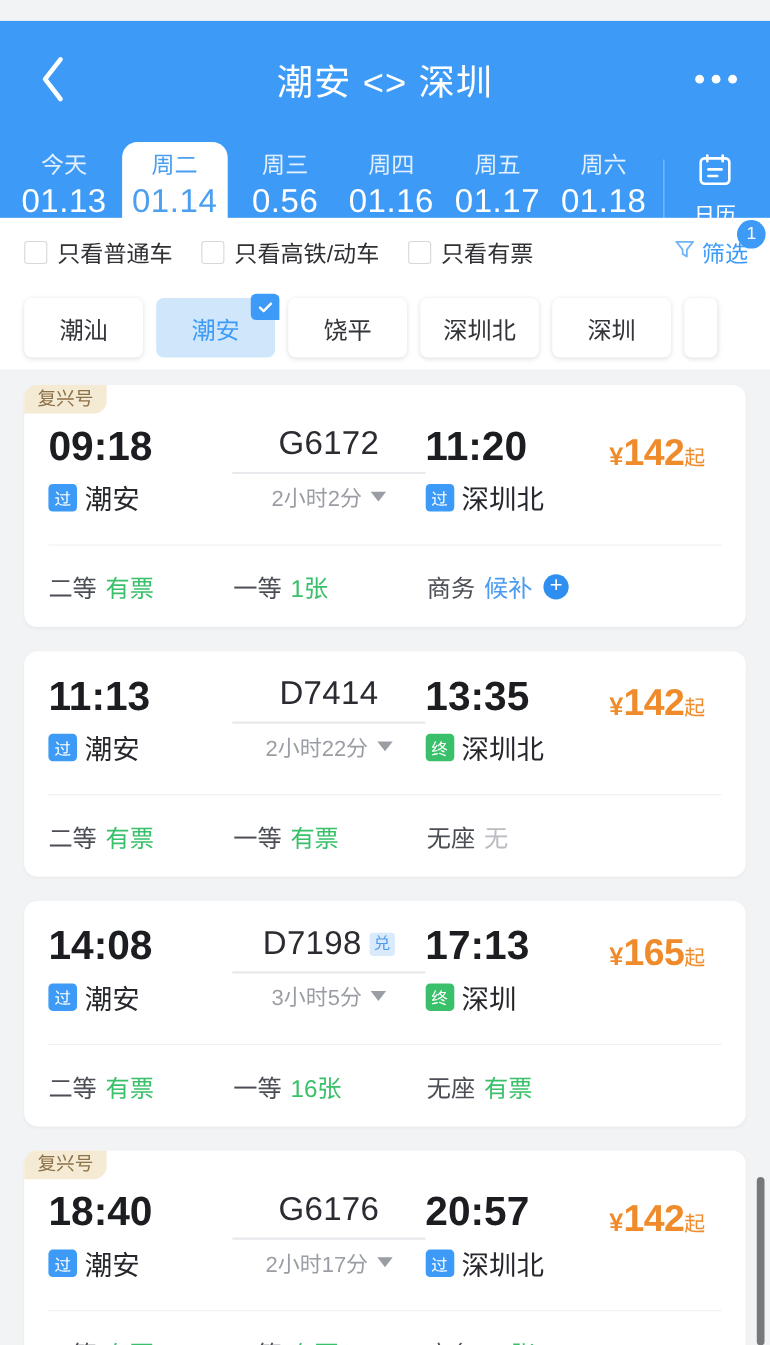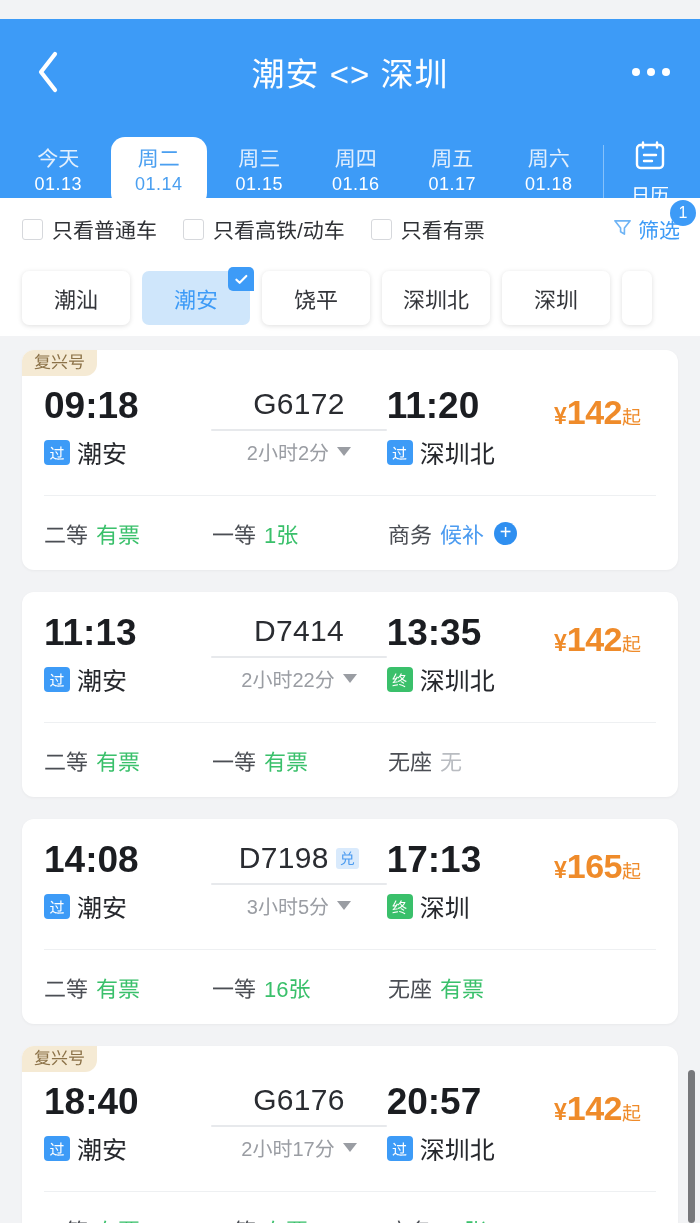--- a/index.html
+++ b/index.html
@@ -68,21 +68,21 @@
   }
   .date-tab {
     flex: 1;
     text-align: center;
     color: #e8f2fe;
     padding: 9px 0 11px;
     border-radius: 14px;
     line-height: 1.28;
   }
   .date-tab .dow { font-size: 21px; display: block; color: #e2effd; }
-  .date-tab .dnum { font-size: 18px; display: block; font-weight: 400; color: #ffffff; letter-spacing: .5px; }
+  .date-tab .dnum { font-size: 30px; display: block; font-weight: 400; color: #ffffff; letter-spacing: .5px; }
   .date-tab.active {
     background: #ffffff;
     margin: 0 4px;
   }
   .date-tab.active .dow { color: #4a9ff0; }
   .date-tab.active .dnum { color: #4a9ff0; }
 
   .cal-sep {
     width: 1px; height: 54px;
     background: rgba(255,255,255,.38);
@@ -364,21 +364,21 @@
           <span class="dnum">01.13</span>
         </div>
 
         <div class="date-tab active">
           <span class="dow">周二</span>
           <span class="dnum">01.14</span>
         </div>
 
         <div class="date-tab">
           <span class="dow">周三</span>
-          <span class="dnum">01.15</span>
+          <span class="dnum">0.56</span>
         </div>
 
         <div class="date-tab">
           <span class="dow">周四</span>
           <span class="dnum">01.16</span>
         </div>
 
         <div class="date-tab">
           <span class="dow">周五</span>
           <span class="dnum">01.17</span>

